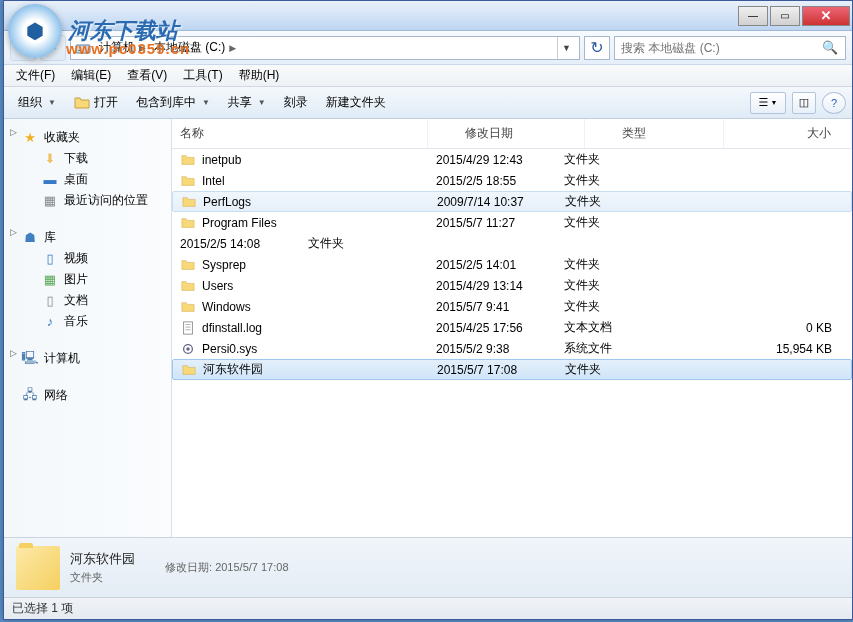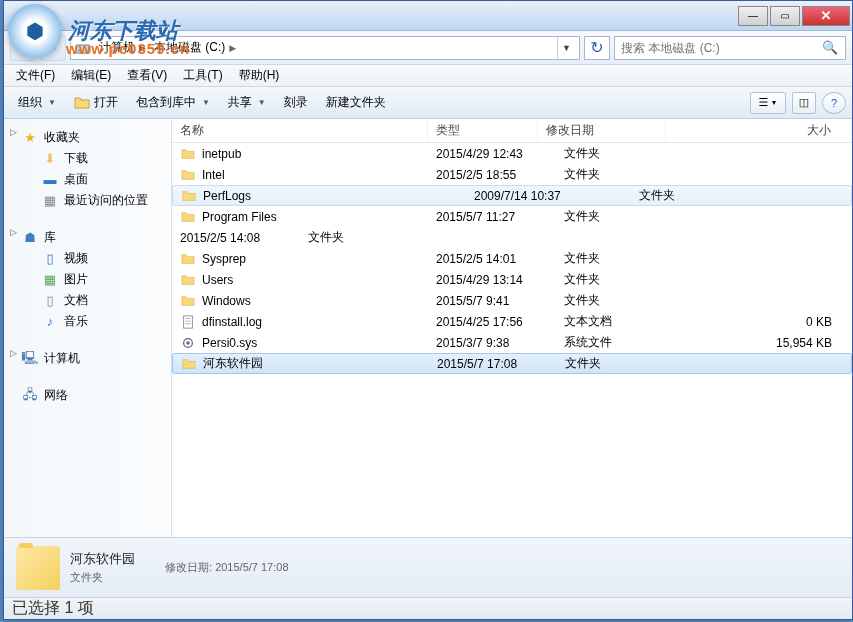--- a/index.html
+++ b/index.html
@@ -44,40 +44,40 @@
 .side-header-wrap { position: relative; }
 .side-item { display: flex; align-items: center; padding: 2px 8px 2px 38px; font-size: 12px; gap: 6px; cursor: pointer; }
 .side-icon { width: 16px; height: 16px; display: inline-flex; align-items: center; justify-content: center; font-size: 13px; }
 .star { color: #f0b020; }
 .folder-ico { color: #f0c060; }
 .lib-ico { color: #4080c0; }
 .computer-ico { color: #5080b0; }
 .network-ico { color: #4070a0; }
 
 .filelist { flex: 1; overflow-y: auto; font-size: 12px; }
-.list-header { display: flex; border-bottom: 1px solid #e0e6ec; height: 24px; color: #444; position: sticky; top: 0; background: #fff; }
+.list-header { display: flex; border-bottom: 1px solid #e0e6ec; height: 30px; color: #444; position: sticky; top: 0; background: #fff; gap: 29px; }
 .col { padding: 0 8px; border-right: 1px solid #eef2f6; height: 100%; display: flex; align-items: center; }
 .col-name { width: 256px; }
 .col-date { width: 128px; }
 .col-type { width: 110px; }
 .col-size { flex: 1; justify-content: flex-end; padding-right: 20px; }
 .file-row { display: flex; height: 21px; align-items: center; }
 .file-row.selected { background: linear-gradient(#e4f0fb, #cfe5f8); border: 1px solid #a0c8ec; border-radius: 2px; }
-.file-row.hover { background: linear-gradient(#f0f6fc, #e6f0fa); border: 1px solid #c8ddf0; border-radius: 2px; gap: 37px; }
+.file-row.hover { background: linear-gradient(#f0f6fc, #e6f0fa); border: 1px solid #c8ddf0; border-radius: 2px; }
 .file-row .col { border: none; }
 .file-icon { width: 16px; height: 16px; margin-right: 6px; display: inline-flex; align-items: center; justify-content: center; }
 
 .details-pane { height: 60px; background: linear-gradient(#f0f5fa, #e4ecf5); border-top: 1px solid #c8d4e0; display: flex; align-items: center; padding: 6px 12px; gap: 10px; font-size: 12px; }
 .details-icon { width: 44px; height: 44px; background: linear-gradient(135deg, #fde9a8, #f5d060); border-radius: 2px; position: relative; }
 .details-icon::before { content: ''; position: absolute; top: -3px; left: 3px; width: 14px; height: 5px; background: #f5d060; border-radius: 2px 2px 0 0; }
 .details-text .title { font-size: 13px; color: #222; }
 .details-text .sub { color: #666; font-size: 11px; margin-top: 2px; }
 .details-meta { color: #666; font-size: 11px; margin-left: 20px; }
 
-.statusbar { height: 22px; background: linear-gradient(#f0f4f8, #e4eaf0); border-top: 1px solid #c8d0d8; display: flex; align-items: center; padding: 0 8px; font-size: 16px; color: #333; }
+.statusbar { height: 22px; background: linear-gradient(#f0f4f8, #e4eaf0); border-top: 1px solid #c8d0d8; display: flex; align-items: center; padding: 0 8px; font-size: 12px; color: #333; }
 
 .watermark { position: absolute; top: 4px; left: 8px; z-index: 100; pointer-events: none; display: flex; align-items: center; gap: 6px; }
 .wm-logo { width: 54px; height: 54px; border-radius: 50%; background: radial-gradient(circle, #fff 30%, #a8d0f0 60%, #4890d0 100%); display: flex; align-items: center; justify-content: center; color: #2060a0; font-weight: bold; font-size: 20px; box-shadow: 0 2px 6px rgba(0,0,0,0.3); }
 .wm-text { color: #2a6ab0; font-size: 22px; font-weight: bold; text-shadow: 1px 1px 2px rgba(255,255,255,0.8); font-style: italic; }
 .wm-url { position: absolute; top: 40px; left: 66px; color: #e87020; font-size: 15px; font-weight: bold; z-index: 100; pointer-events: none; letter-spacing: 1px; }
 </style>
 </head>
 <body>
 
 <div class="watermark">
@@ -225,22 +225,22 @@
             <span class="side-icon network-ico">🖧</span>
             <span>网络</span>
           </div>
         </div>
       </div>
     </div>
 
     <div class="filelist">
       <div class="list-header">
         <div class="col col-name">名称</div>
+        <div class="col col-date">修改日期</div>
         <div class="col col-type">类型</div>
-        <div class="col col-date">修改日期</div>
         <div class="col col-size">大小</div>
       </div>
       <div id="file-rows">
           <div class="file-row">
             <div class="col col-name">
               <span class="file-icon">
                 <svg viewBox="0 0 16 16" width="14" height="14">
                   <path d="M1 3h5l1 2h8v8H1z" fill="#f8d878" stroke="#c8a040" stroke-width="0.5"></path>
                 </svg>
               </span>
@@ -352,21 +352,21 @@
           <div class="file-row">
             <div class="col col-name">
               <span class="file-icon">
                 <svg viewBox="0 0 16 16" width="14" height="14">
                   <circle cx="8" cy="8" r="5" fill="none" stroke="#668" stroke-width="1.5"></circle>
                   <circle cx="8" cy="8" r="2" fill="#668"></circle>
                 </svg>
               </span>
               <span>Persi0.sys</span>
             </div>
-            <div class="col col-date">2015/3/7 9:38</div>
+            <div class="col col-date">2015/5/2 9:38</div>
             <div class="col col-type">系统文件</div>
             <div class="col col-size">15,954 KB</div>
           </div>
           <div class="file-row selected">
             <div class="col col-name">
               <span class="file-icon">
                 <svg viewBox="0 0 16 16" width="14" height="14">
                   <path d="M1 3h5l1 2h8v8H1z" fill="#f8d878" stroke="#c8a040" stroke-width="0.5"></path>
                 </svg>
               </span>

